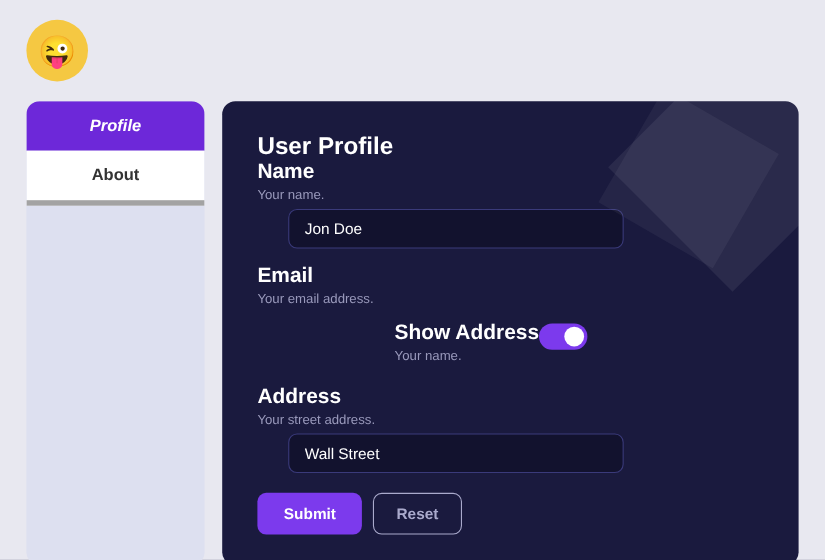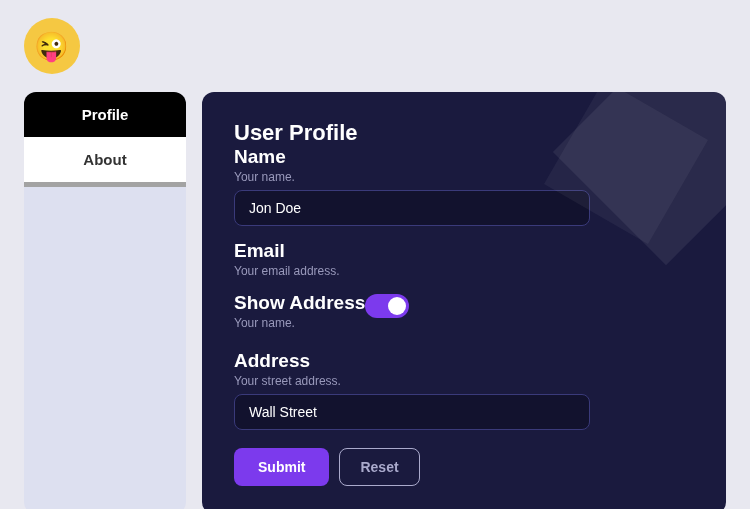--- a/index.html
+++ b/index.html
@@ -55,22 +55,23 @@
       flex-shrink: 0;
     }
     .sidebar-item {
       padding: 14px 20px;
       text-align: center;
       font-size: 15px;
       font-weight: 600;
       cursor: pointer;
     }
     .sidebar-item.active {
-      background: #000000;
-      color: #fff;
+      background: #6d28d9;
+      color: #fff;
+      font-style: italic;
     }
     .sidebar-item.inactive {
       background: #fff;
       color: #333;
       border-bottom: 5px solid #a3a3a3;
     }
 
     
     .card {
       background: #1a1a3e;
@@ -119,35 +120,36 @@
       font-weight: 700;
       color: #fff;
       margin-bottom: 2px;
     }
     .form-sublabel {
       font-size: 12px;
       color: #9999bb;
       margin-bottom: 6px;
     }
     .form-input {
-      width: 356px;
+      width: 305px;
       padding: 9px 14px;
       border-radius: 8px;
       border: 1.5px solid #3a3a7a;
       background: #12122e;
       color: #fff;
       font-size: 14px;
       outline: none;
+      margin-left: 28px;
     }
 
     
     .toggle-row {
       display: flex;
       align-items: flex-start;
-      justify-content: flex-start;
+      justify-content: flex-end;
       margin-bottom: 14px;
       max-width: 300px;
     }
     .toggle-row-text {}
     .toggle-switch {
       position: relative;
       display: inline-block;
       width: 44px;
       height: 24px;
       flex-shrink: 0;

